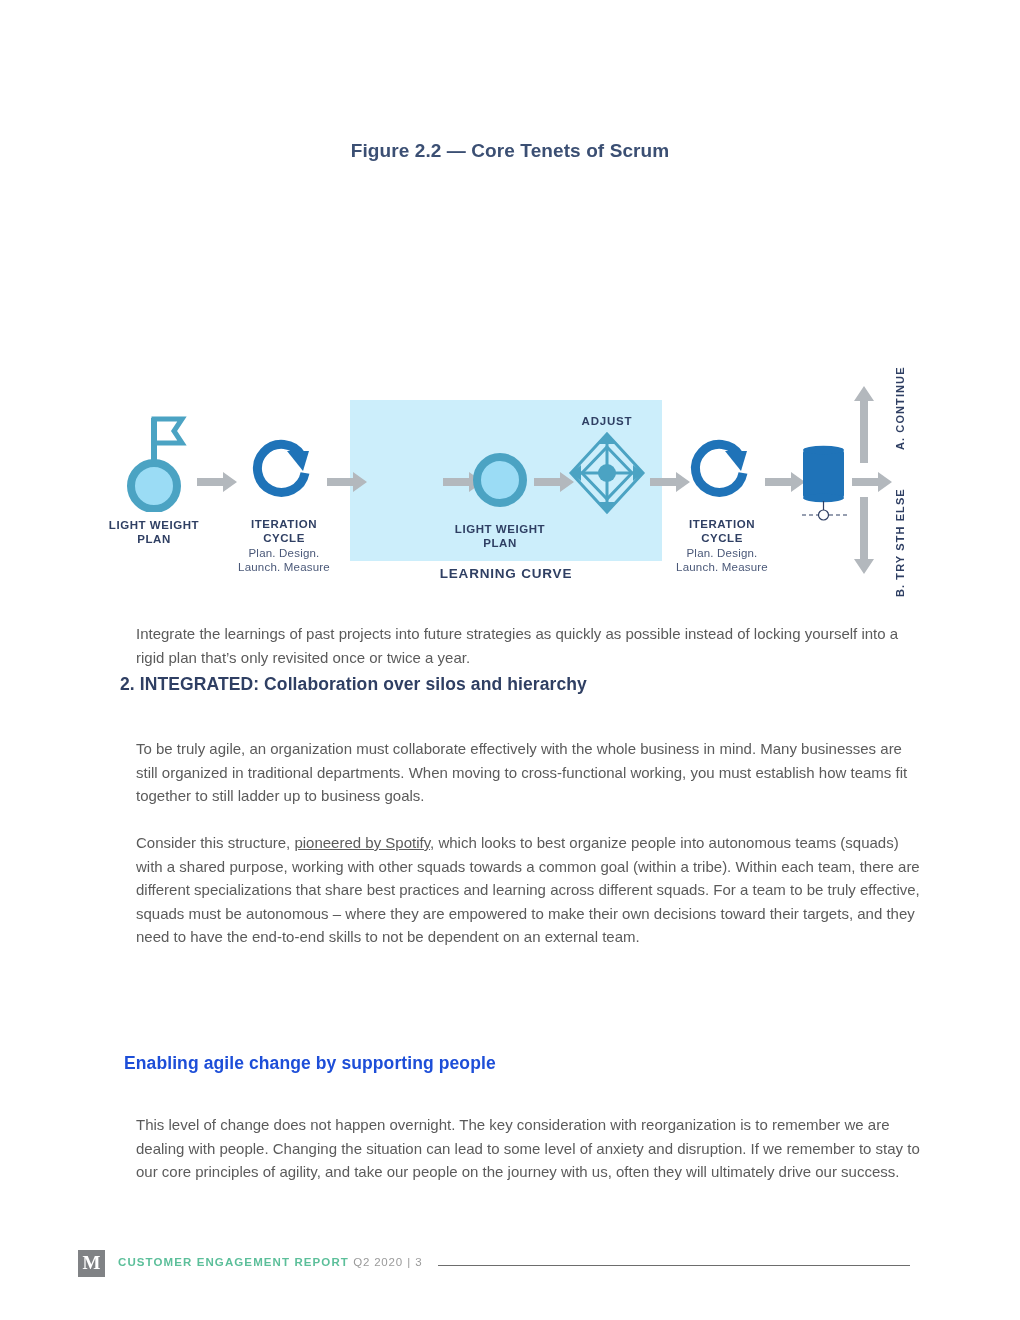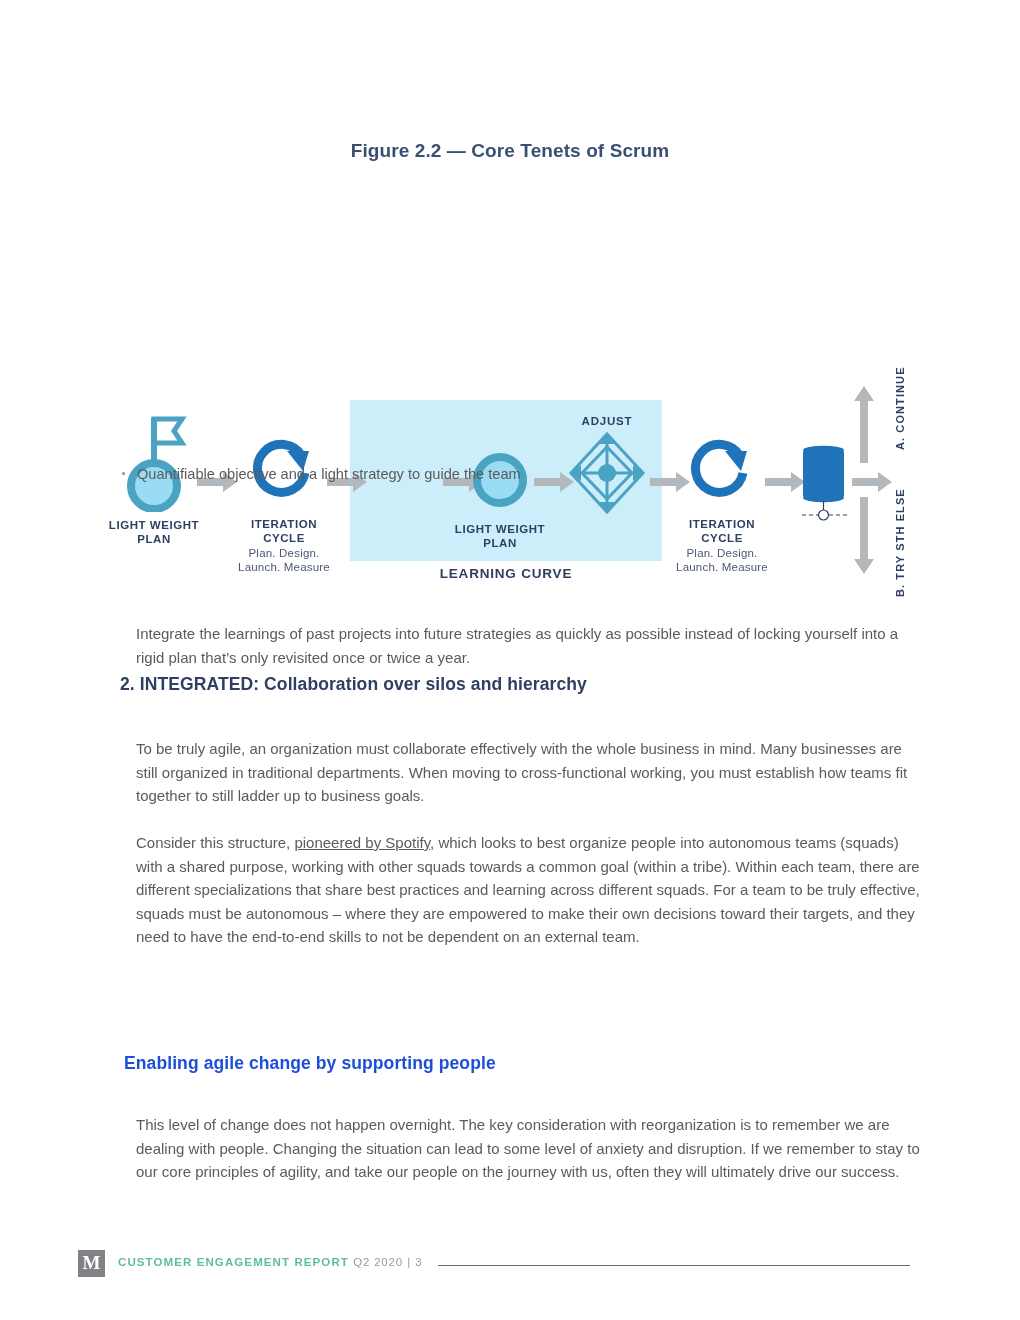--- a/index.html
+++ b/index.html
@@ -250,21 +250,20 @@
 
     <svg style="position:absolute; left:853px; top:312px; width:22px; height:78px;" viewBox="0 0 22 78">
       <path d="M7 0 L7 62 L1 62 L11 77 L21 62 L15 62 L15 0 Z" fill="#b3b8bd"></path>
     </svg>
     <div class="vlabel" style="left:894px; top:412px;">B. TRY STH ELSE</div>
 
     <div class="lc-caption">LEARNING CURVE</div>
   </div>
 
   <div class="bullets">
-    <div class="bullet">Quantifiable objective and a light strategy to guide the team</div>
   </div>
 
   <p class="body" style="top:606px;">Integrate the learnings of past projects into future strategies as quickly as possible instead of locking yourself into a rigid plan that’s only revisited once or twice a year.</p>
 
   <h2 class="sec" style="top:674px;">2. INTEGRATED: Collaboration over silos and hierarchy</h2>
 
   <p class="body" style="top:721px;">To be truly agile, an organization must collaborate effectively with the whole business in mind. Many businesses are still organized in traditional departments. When moving to cross-functional working, you must establish how teams fit together to still ladder up to business goals.</p>
 
   <p class="body" style="top:815px;"><span>Consider this structure, </span><a class="ulink" href="#">pioneered by Spotify</a><span>, which looks to best organize people into autonomous teams (squads) with a shared purpose, working with other squads towards a common goal (within a tribe). Within each team, there are different specializations that share best practices and learning across different squads. For a team to be truly effective, squads must be autonomous – where they are empowered to make their own decisions toward their targets, and they need to have the end-to-end skills to not be dependent on an external team.</span></p>
 

